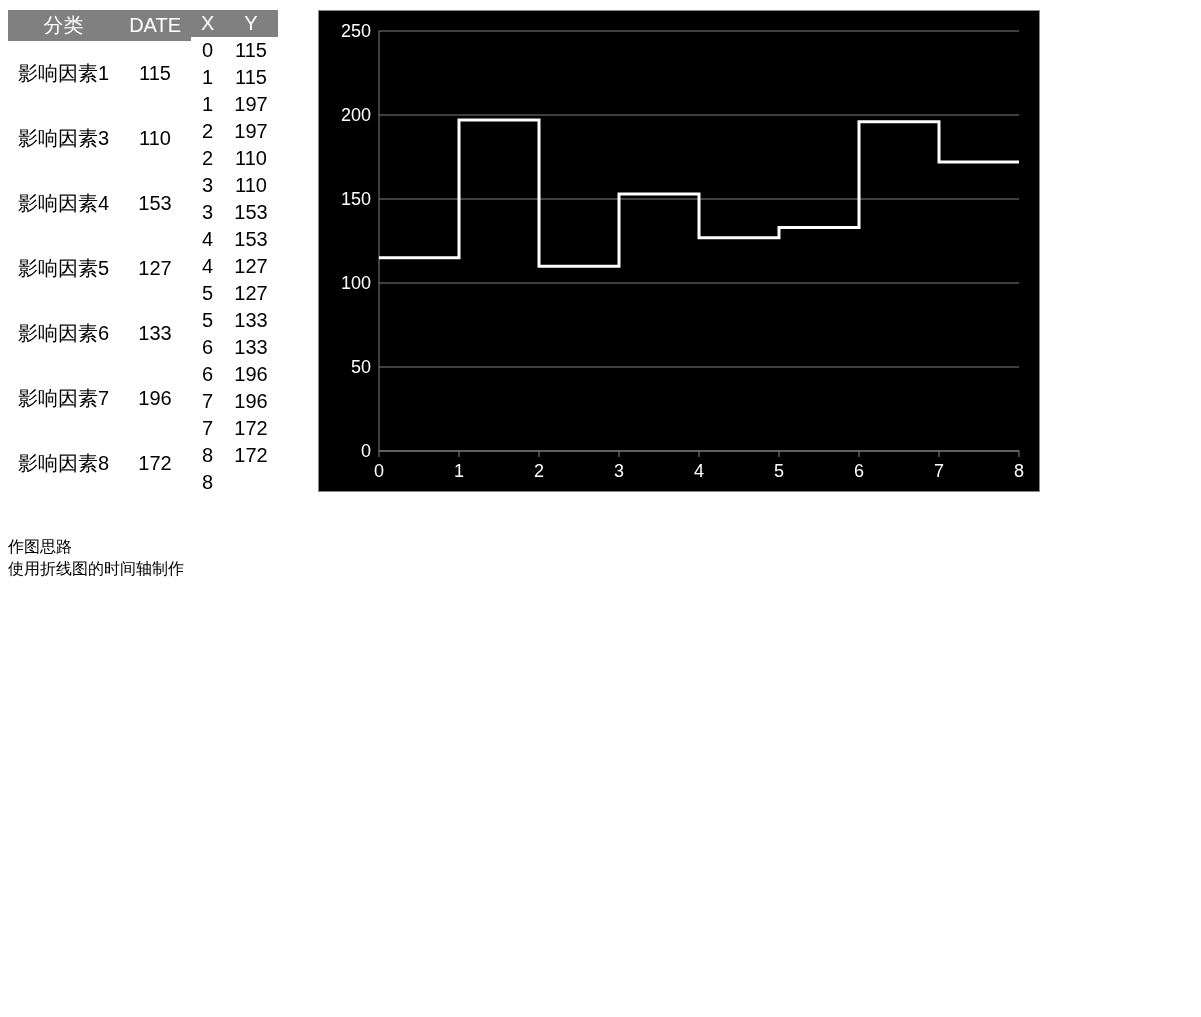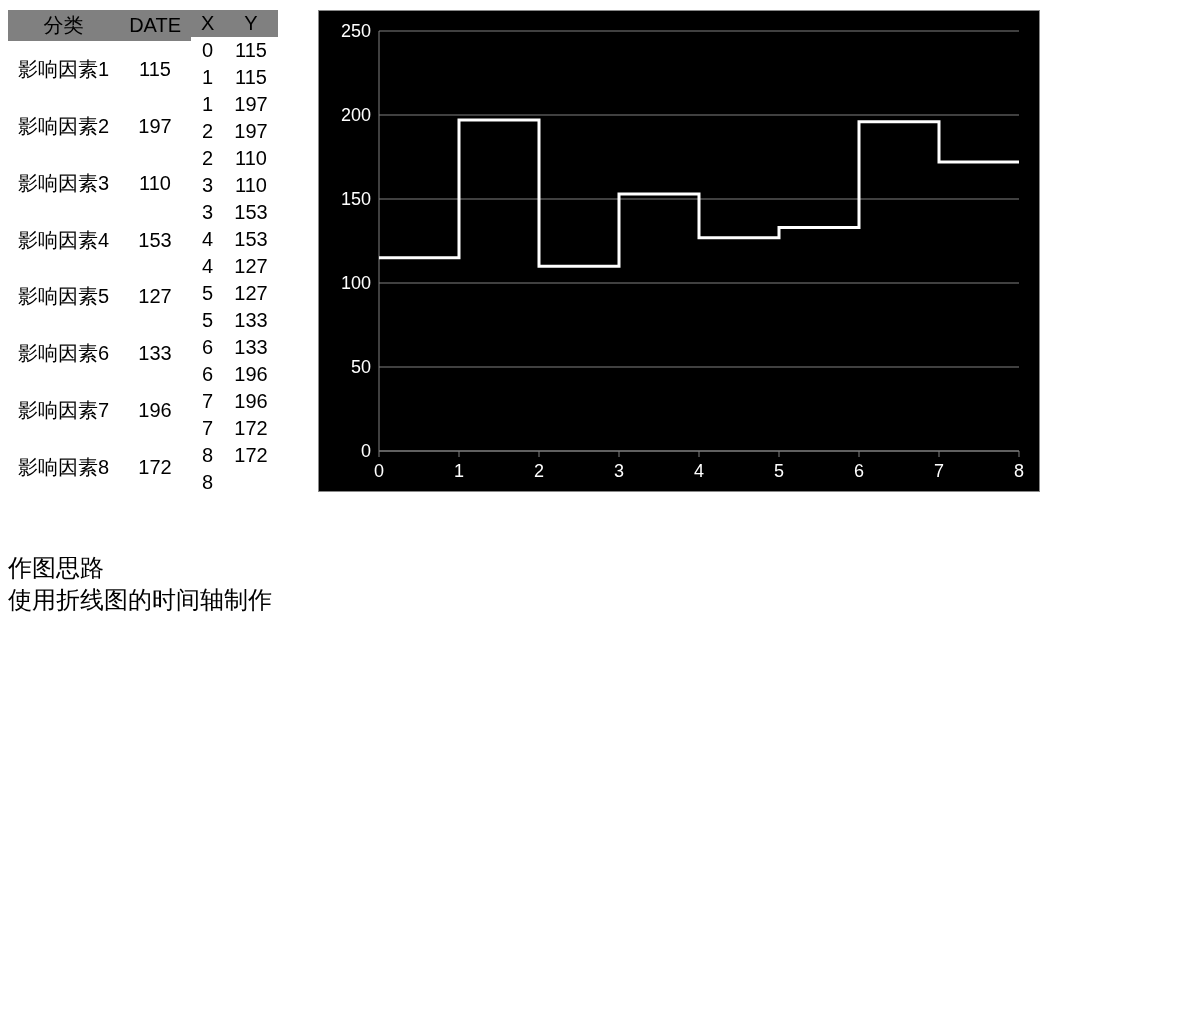--- a/index.html
+++ b/index.html
@@ -1,48 +1,44 @@
 <!DOCTYPE html>
 <html><head>
 <meta charset="utf-8">
 <style>
   html,body{margin:0;padding:0;background:#fff;font-family:"Microsoft YaHei","Segoe UI",Arial,sans-serif;color:#000;}
   .page{width:1201px;padding:10px 8px;box-sizing:border-box;}
   .row{display:flex;align-items:flex-start;}
   .tables{display:flex;}
   table{border-collapse:collapse;}
-  th{background:#808080;color:#000000;font-weight:400;font-size:20px;padding:2px 10px;text-align:center;}
+  th{background:#808080;color:#ffffff;font-weight:400;font-size:20px;padding:2px 10px;text-align:center;}
   td{font-size:20px;padding:2px 10px;text-align:center;color:#000;}
   .t-main td:first-child{text-align:left;}
   .t-xy{margin-left:0;}
   .chart-box{margin-left:40px;background:#000;border:1px solid #888;position:relative;}
   .chart-svg{display:block;}
-  .notes{margin-top:56px;font-size:24px;line-height:1.35;}
+  .notes{margin-top:40px;font-size:16px;line-height:1.35;}
 </style>
 </head>
 <body>
 <div class="page">
 
 <div class="row">
   <div class="tables">
     <table class="t-main">
       <thead>
             <tr id="thead-main">
               <th>分类</th>
               <th>DATE</th>
             </tr>
           </thead>
       <tbody id="tbody-main">
             <tr>
               <td style="text-align: right;">影响因素1</td>
               <td>115</td>
-            </tr>
-            <tr>
-              <td style="text-align: left;">影响因素2</td>
-              <td>197</td>
             </tr>
             <tr>
               <td style="text-align: left;">影响因素3</td>
               <td>110</td>
             </tr>
             <tr>
               <td style="text-align: left;">影响因素4</td>
               <td>153</td>
             </tr>
             <tr>

